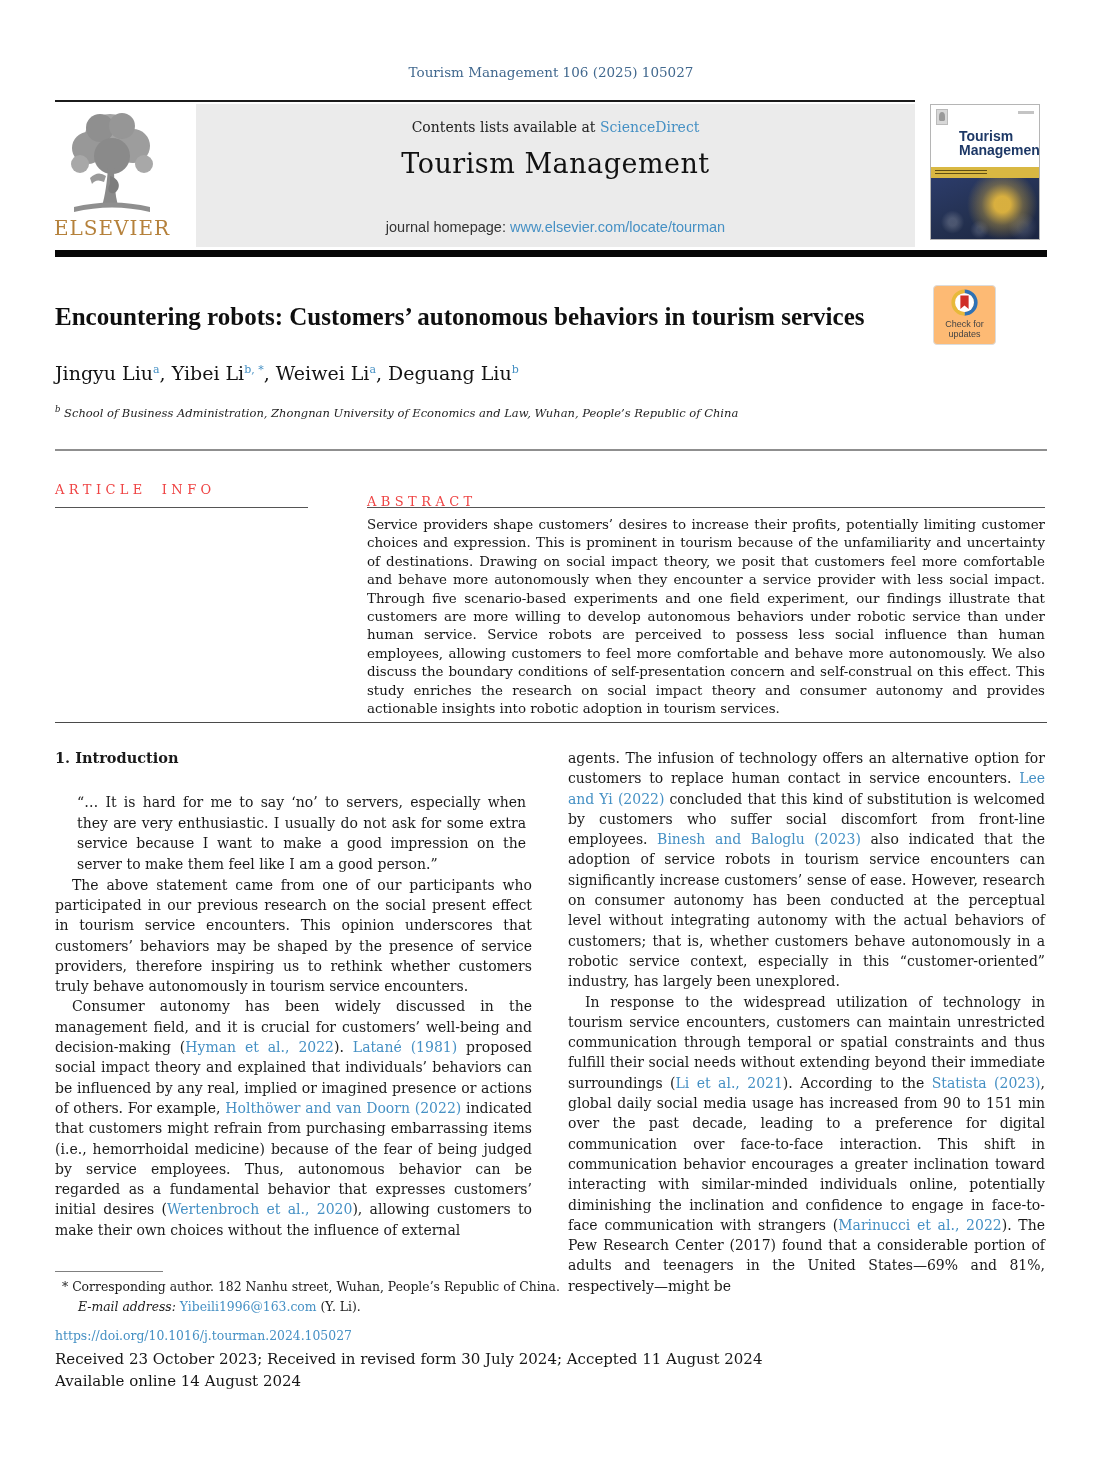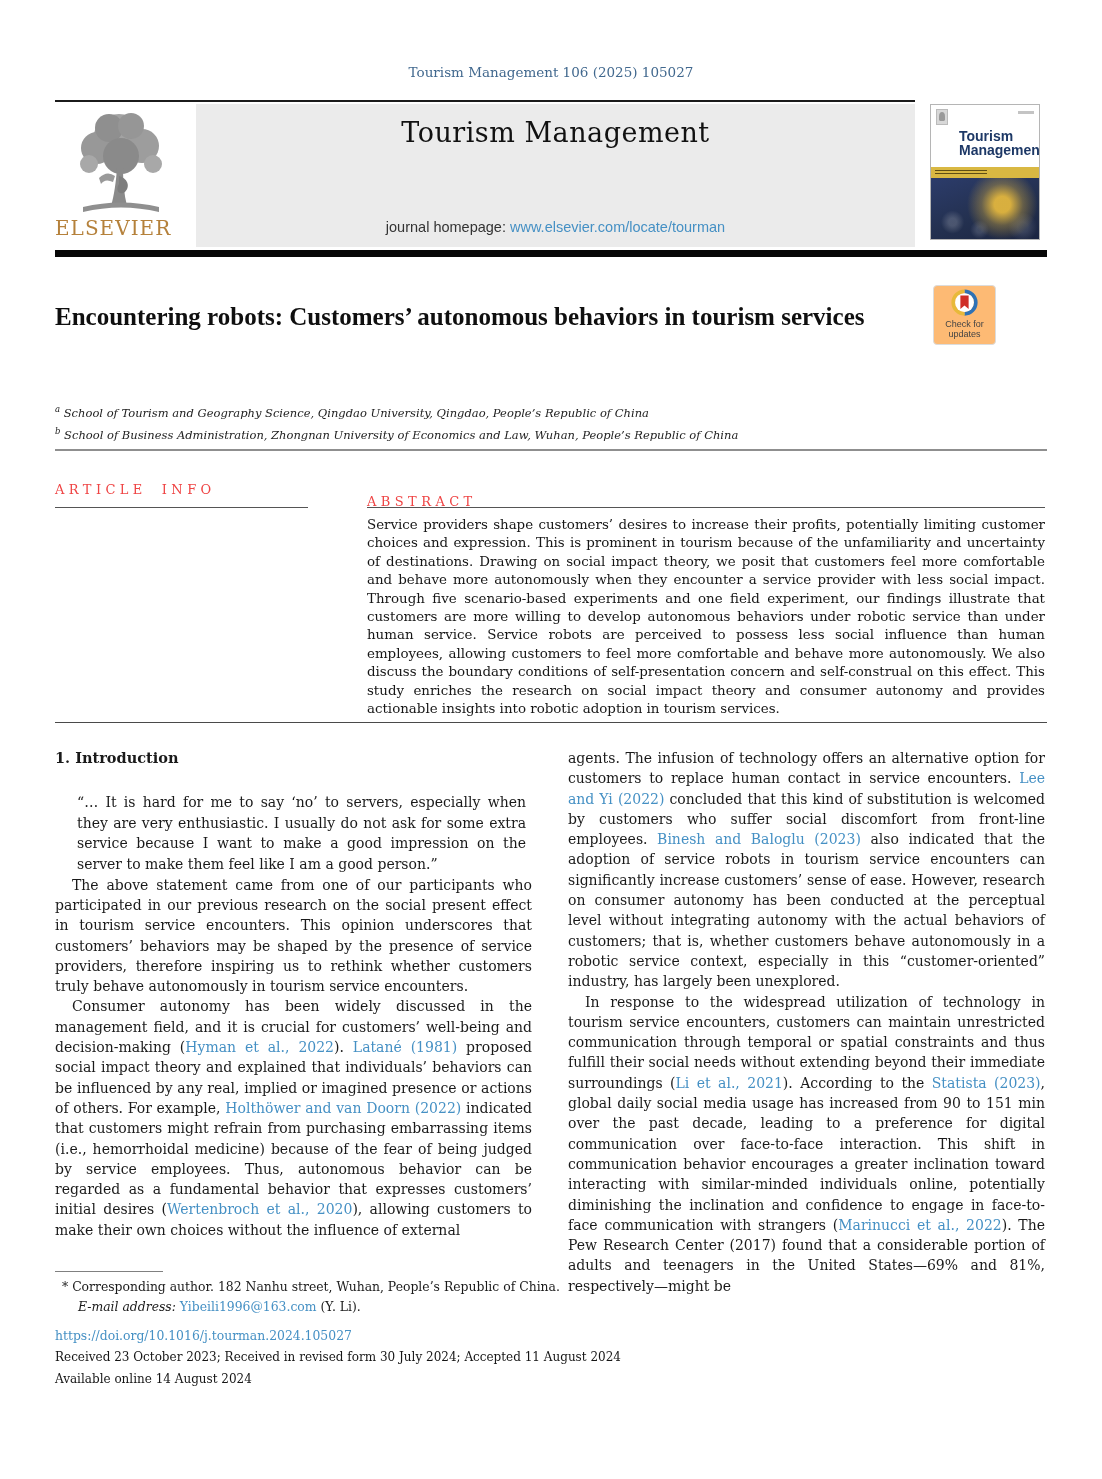--- a/index.html
+++ b/index.html
@@ -9,21 +9,21 @@
 
   .ref-link { color:#4590c4; }
   sup.au-sup { color:#4590c4; font-size:11px; }
 
   
   .citation { position:absolute; top:64px; left:0; width:100%; text-align:center;
               font-size:13.5px; color:#41688e; }
 
   
   .header-rule-top { position:absolute; left:55px; top:100px; width:860px; height:2px; background:#1b1b1b; }
-  .logo-box { position:absolute; left:55px; top:104px; width:132px; height:143px; background:#fff; }
+  .logo-box { position:absolute; left:46px; top:104px; width:132px; height:143px; background:#fff; text-align:center; }
   .logo-box svg { display:block; margin:2px auto 0; }
   .elsevier-word { font-family:"DejaVu Serif",serif; font-size:20px; letter-spacing:1px; color:#b5813b; margin-top:-2px; }
 
   .banner { position:absolute; left:196px; top:104px; width:719px; height:143px; background:#ebebeb; }
   .contents-line { margin-top:15px; text-align:center; font-size:14px; color:#222; }
   .journal-title { margin-top:13px; text-align:center; font-size:27px; color:#111; letter-spacing:.5px; }
   .homepage-line { position:absolute; left:0; bottom:12px; width:100%; text-align:center;
                    font-family:"Liberation Sans",sans-serif; font-size:14.5px; color:#333; }
 
   
@@ -83,21 +83,21 @@
   .sec-heading { font-size:14.5px; font-weight:bold; margin-bottom:24px; text-align:left; }
   .quote { margin:0 6px 12px 22px; line-height:20.6px; }
   .col p.ind { text-indent:17px; }
   .col p { margin-bottom:0; }
 
   
   .fn-rule { position:absolute; left:55px; top:1271px; width:108px; height:1px; background:#808080; }
   .fn-1 { position:absolute; left:62px; top:1279px; width:700px; font-size:12.4px; }
   .fn-2 { position:absolute; left:78px; top:1299px; width:700px; font-size:12.4px; }
   .doi-line { position:absolute; left:55px; top:1328px; font-size:12.4px; }
-  .foot-line { position:absolute; left:55px; font-size:12px; color:#151515; }
+  .foot-line { position:absolute; left:55px; font-size:15px; color:#151515; }
   #received-line { top:1350px; }
   #available-line { top:1372px; }
   #copyright-line { top:1394px; }
 </style>
 </head>
 <body>
 
 <div id="page">
 
   <div class="citation">Tourism Management 106 (2025) 105027</div>
@@ -118,20 +118,21 @@
         <path d="M48 62 C47 76 45 90 42 100 L58 100 C55 88 54 76 54 62 Z" fill="#8a8a8a"></path>
         <path d="M50 70 C58 72 62 80 56 86 C50 90 46 84 50 78 Z" fill="#7d7d7d"></path>
         <path d="M30 72 Q38 64 46 70 L44 76 Q36 72 32 78 Z" fill="#9a9a9a"></path>
         <path d="M14 101 Q52 92 90 101 L90 106 Q52 97 14 106 Z" fill="#8f8f8f"></path>
       </g>
     </svg>
     <div class="elsevier-word">ELSEVIER</div>
   </div>
 
   <div class="banner">
+    <div class="contents-line"><span>Contents lists available at </span><span class="ref-link">ScienceDirect</span></div>
     <div class="journal-title">Tourism Management</div>
     <div class="homepage-line"><span>journal homepage: </span><span class="ref-link">www.elsevier.com/locate/tourman</span></div>
   </div>
 
   <div class="cover">
     <div class="cover-minilogo"></div>
     <div class="cover-toptext"></div>
     <div class="cover-title">
       <div>Tourism</div>
       <div>Management</div>
@@ -148,23 +149,23 @@
     <svg width="27" height="27" viewBox="0 0 36 36">
       <path d="M18 3 A15 15 0 0 1 18 33" fill="none" stroke="#2f72b5" stroke-width="5"></path>
       <path d="M18 33 A15 15 0 0 1 18 3" fill="none" stroke="#e8b93a" stroke-width="5"></path>
       <circle cx="18" cy="18" r="12.5" fill="#ffffff"></circle>
       <path d="M12.5 8.5 h11 v18 l-5.5 -4.5 l-5.5 4.5 z" fill="#cf2e27"></path>
     </svg>
     <div class="cb-label">Check for</div>
     <div class="cb-label">updates</div>
   </div>
 
+  <div class="authors"><span>Jingyu Liu</span><sup class="au-sup">a</sup><span>, Yibei Li</span><sup class="au-sup">b, *</sup><span>, Weiwei Li</span><sup class="au-sup">a</sup><span>, Deguang Liu</span><sup class="au-sup">b</sup></div>
 
   <div class="affiliations">
-    <div><sup class="">a</sup><span> School of Tourism and Geography Science, Qingdao University, Qingdao, People’s Republic of China</span></div>
     <div><sup class="">b</sup><span> School of Business Administration, Zhongnan University of Economics and Law, Wuhan, People’s Republic of China</span></div>
   </div>
 
   <div class="rule-mid"></div>
 
   <div id="article-info-h" class="info-heading">ARTICLE INFO</div>
   <div id="article-info-rule" class="h-rule"></div>
 
   <div id="abstract-h" class="info-heading">ABSTRACT</div>
   <div id="abstract-rule" class="h-rule"></div>

